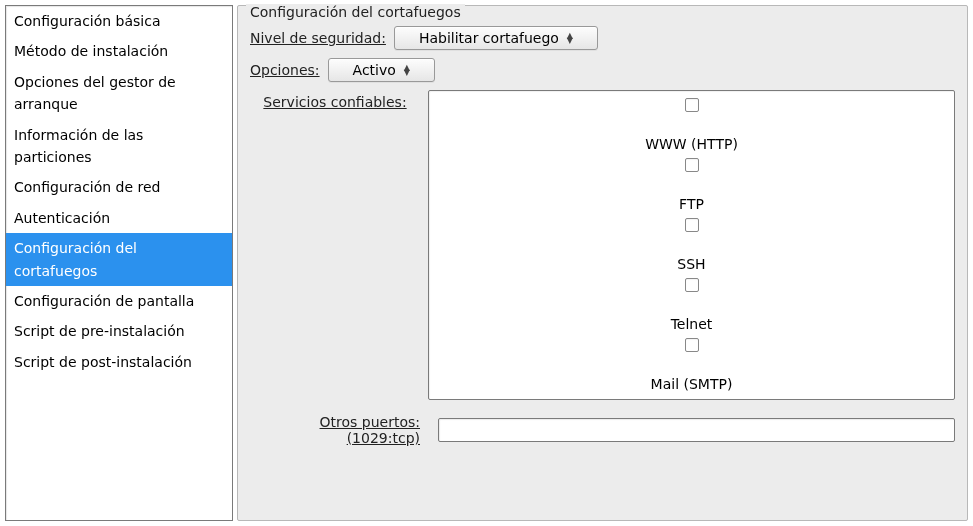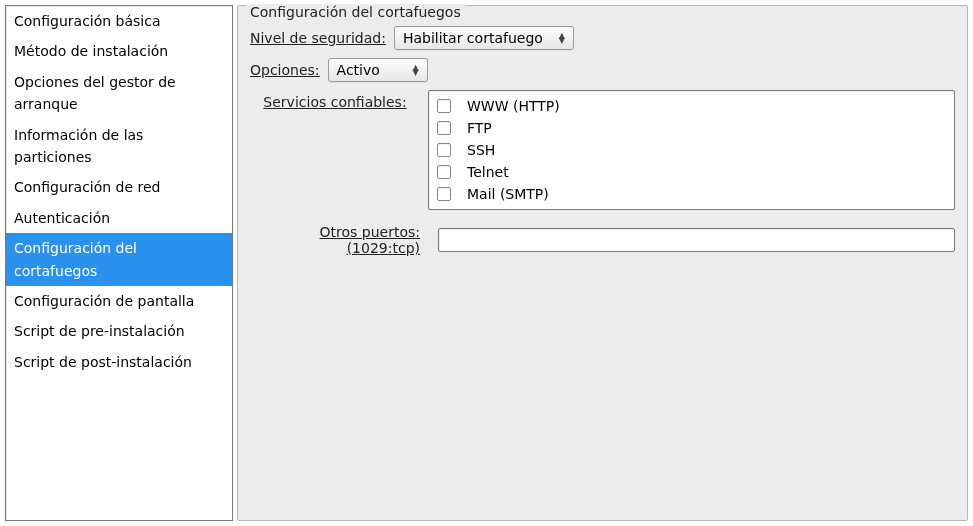--- a/index.html
+++ b/index.html
@@ -67,21 +67,21 @@
       color: #222;
       text-decoration: underline;
     }
     .select {
       display: inline-flex;
       align-items: center;
       justify-content: space-between;
       background: linear-gradient(#fdfdfd, #e6e6e6);
       border: 1px solid #999;
       border-radius: 3px;
-      padding: 3px 8px;
+      padding: 3px 24px;
       min-width: 100px;
       cursor: pointer;
       gap: 8px;
       box-shadow: inset 0 1px 0 #fff, 0 1px 0 rgba(0,0,0,0.05);
     }
     .select-value { color: #000; }
     .spinner-arrows {
       display: flex;
       flex-direction: column;
       gap: 0;
@@ -103,22 +103,23 @@
       flex: 1;
       background: #fff;
       border: 1px solid #7a7a7a;
       border-radius: 2px;
       box-shadow: inset 1px 1px 1px rgba(0,0,0,0.06);
       padding: 4px 6px;
     }
     .service-item {
       display: flex;
       align-items: center;
-      gap: 16px;
+      gap: 24px;
       padding: 3px 2px;
+      flex-direction: column;
     }
     .checkbox {
       width: 14px;
       height: 14px;
       border: 1px solid #888;
       background: #fff;
       border-radius: 2px;
       cursor: pointer;
       box-shadow: inset 0 1px 1px rgba(0,0,0,0.05);
     }

